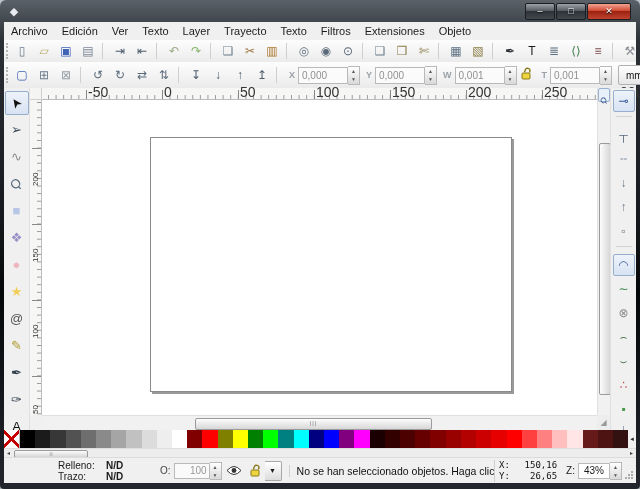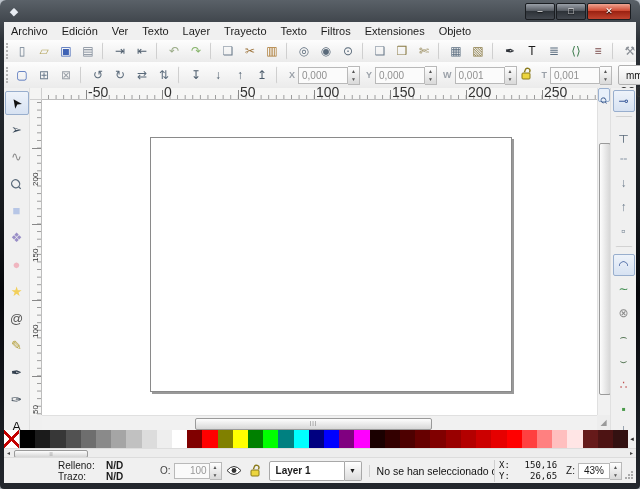--- a/index.html
+++ b/index.html
@@ -517,21 +517,20 @@
             <path d="M1 5.5 Q8 -2.5 15 5.5 Q8 13.5 1 5.5 Z" fill="#fff" stroke="#333"></path>
             <circle cx="8" cy="5.5" r="2.4" fill="#333"></circle>
           </svg>
         </span>
       <span class="icon-gap" data-name="layer-lock-icon">
           <svg width="11" height="13" viewBox="0 0 11 13">
             <path d="M4 6 V3.5 a2.4 2.4 0 0 1 4.8 0 V4.6" fill="none" stroke="#8a7a1a" stroke-width="1.4" transform="rotate(18 6 4)"></path>
             <rect x="1" y="6" width="8" height="6" rx="1" fill="#ecd53f" stroke="#8a7a1a"></rect>
           </svg>
         </span>
-      <span class="layer-dd" data-name="layer-dropdown">Layer 1</span>
       <span class="layer-ddbtn" data-name="layer-dropdown-arrow-icon">▼</span>
       <span class="msg" data-name="status-message">No se han seleccionado objetos. Haga clic, Mayús+clic o arrastr</span>
       <span class="coords" data-name="cursor-coordinates">
         <span class="crow">
             <span data-name="x-coord-label">X:</span>
             <span data-name="x-coord-value">150,16</span>
           </span>
         <span class="crow">
             <span data-name="y-coord-label">Y:</span>
             <span data-name="y-coord-value">26,65</span>

